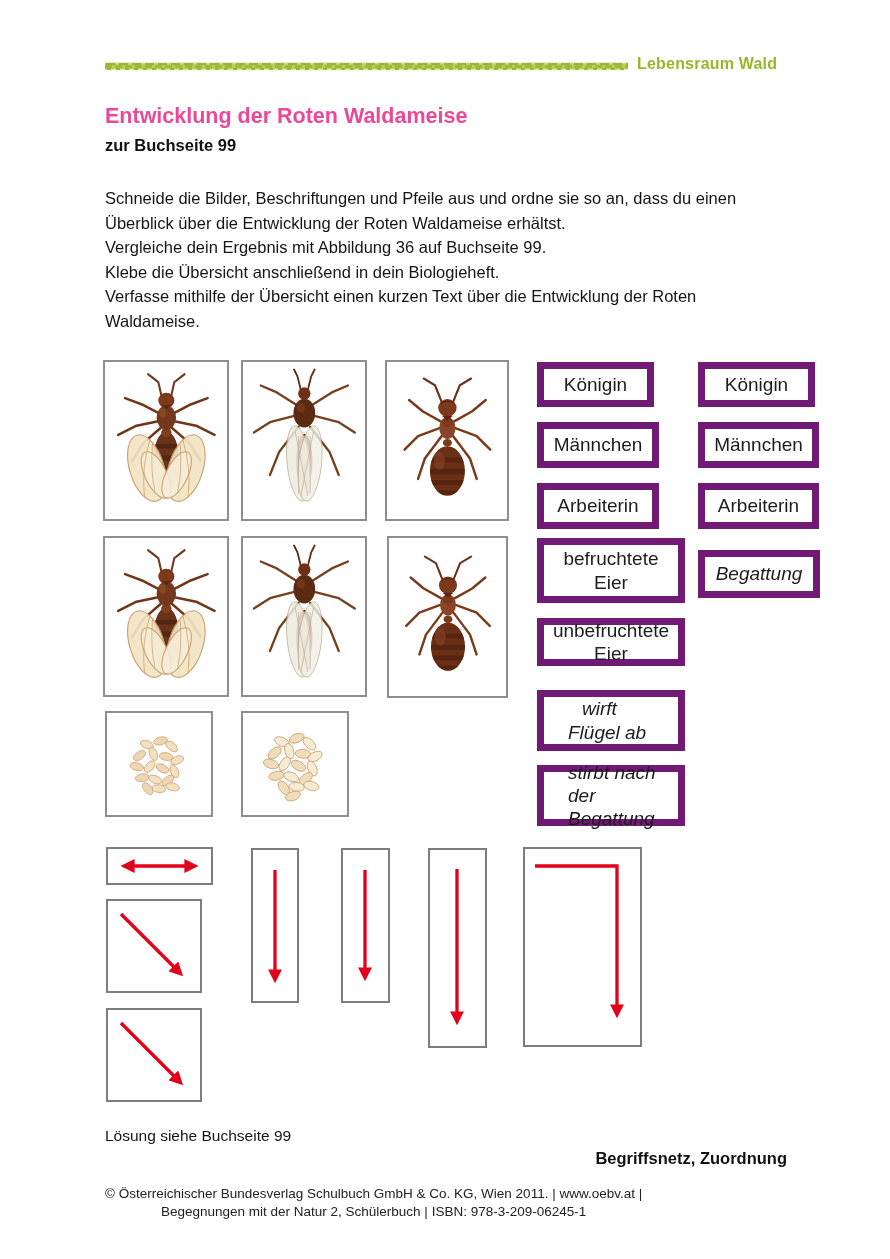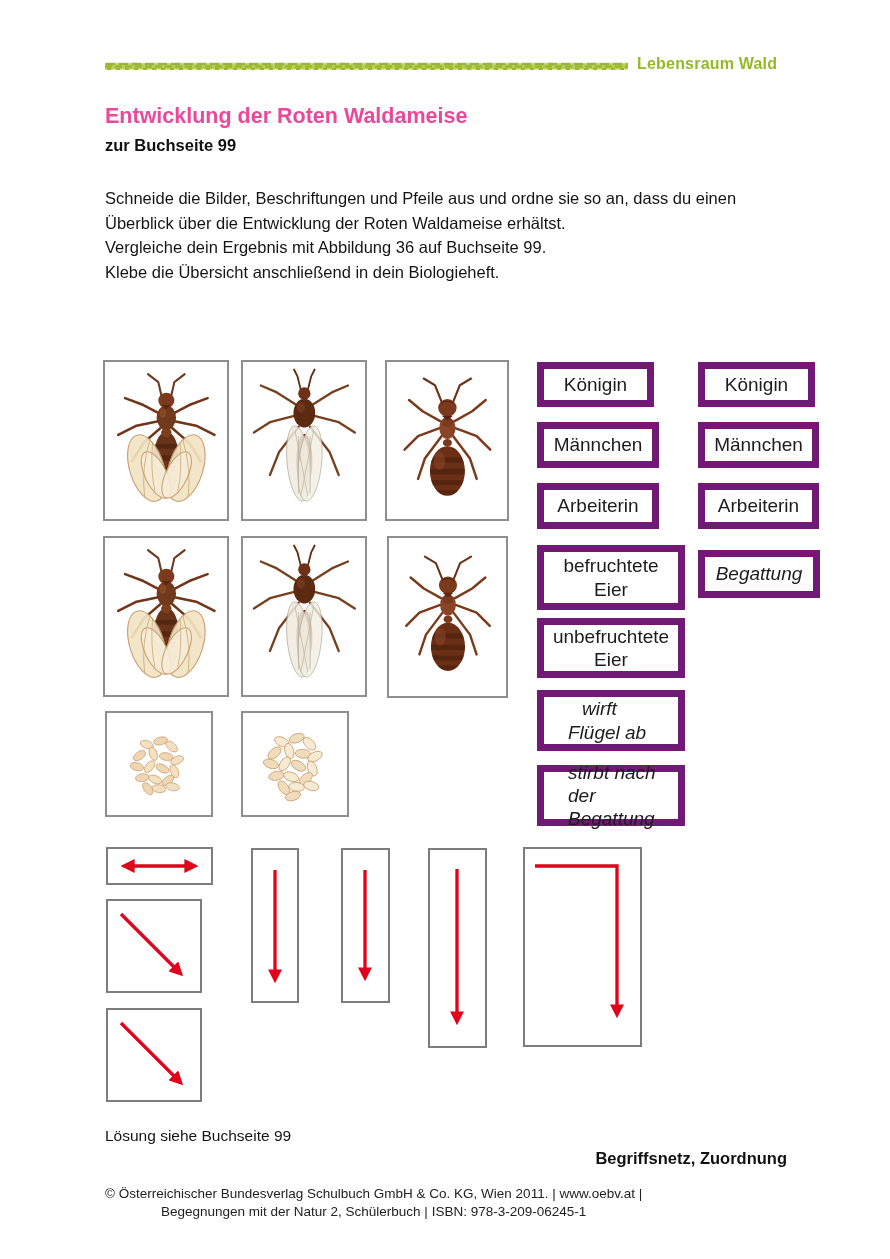--- a/index.html
+++ b/index.html
@@ -207,20 +207,21 @@
   </div>
   <div class="brand">Lebensraum Wald</div>
 
   <div class="title">Entwicklung der Roten Waldameise</div>
   <div class="subtitle">zur Buchseite 99</div>
 
   <div class="instructions">
     <p>Schneide die Bilder, Beschriftungen und Pfeile aus und ordne sie so an, dass du einen Überblick über die Entwicklung der Roten Waldameise erhältst.</p>
     <p>Vergleiche dein Ergebnis mit Abbildung 36 auf Buchseite 99.</p>
     <p>Klebe die Übersicht anschließend in dein Biologieheft.</p>
+    <p>Verfasse mithilfe der Übersicht einen kurzen Text über die Entwicklung der Roten Waldameise.</p>
   </div>
 
   <div class="pic-box" style="left:103px;top:360px;width:126px;height:161px;">
     <svg class="ant-svg" viewBox="0 0 100 128">
         <use href="#ant-queen"></use>
       </svg>
   </div>
   <div class="pic-box" style="left:241px;top:360px;width:126px;height:161px;">
     <svg class="ant-svg" viewBox="0 0 100 128">
         <use href="#ant-male"></use>
@@ -255,23 +256,23 @@
   </div>
   <div class="pic-box" style="left:241px;top:711px;width:108px;height:106px;">
     <svg class="eggs-svg" viewBox="0 0 100 100">
         <use href="#eggs-b"></use>
       </svg>
   </div>
 
   <div class="label-box" style="left:537px;top:362px;width:117px;height:45px;">Königin</div>
   <div class="label-box" style="left:537px;top:422px;width:122px;height:46px;">Männchen</div>
   <div class="label-box" style="left:537px;top:483px;width:122px;height:46px;">Arbeiterin</div>
-  <div class="label-box" style="left:537px;top:538px;width:148px;height:65px;margin-top:7px;">befruchtete
+  <div class="label-box" style="left:537px;top:538px;width:148px;height:65px;">befruchtete
 Eier</div>
-  <div class="label-box" style="left:537px;top:618px;width:148px;height:60px;">unbefruchtete
+  <div class="label-box" style="left:537px;top:618px;width:148px;height:48px;">unbefruchtete
 Eier</div>
   <div class="label-box italic leftal indent1" style="left:537px;top:690px;width:148px;height:61px;">wirft
 Flügel ab</div>
   <div class="label-box italic leftal" style="left:537px;top:765px;width:148px;height:61px;">stirbt nach
 der Begattung</div>
 
   <div class="label-box" style="left:698px;top:362px;width:117px;height:45px;">Königin</div>
   <div class="label-box" style="left:698px;top:422px;width:121px;height:46px;">Männchen</div>
   <div class="label-box" style="left:698px;top:483px;width:121px;height:46px;">Arbeiterin</div>
   <div class="label-box italic" style="left:698px;top:550px;width:122px;height:48px;">Begattung</div>

